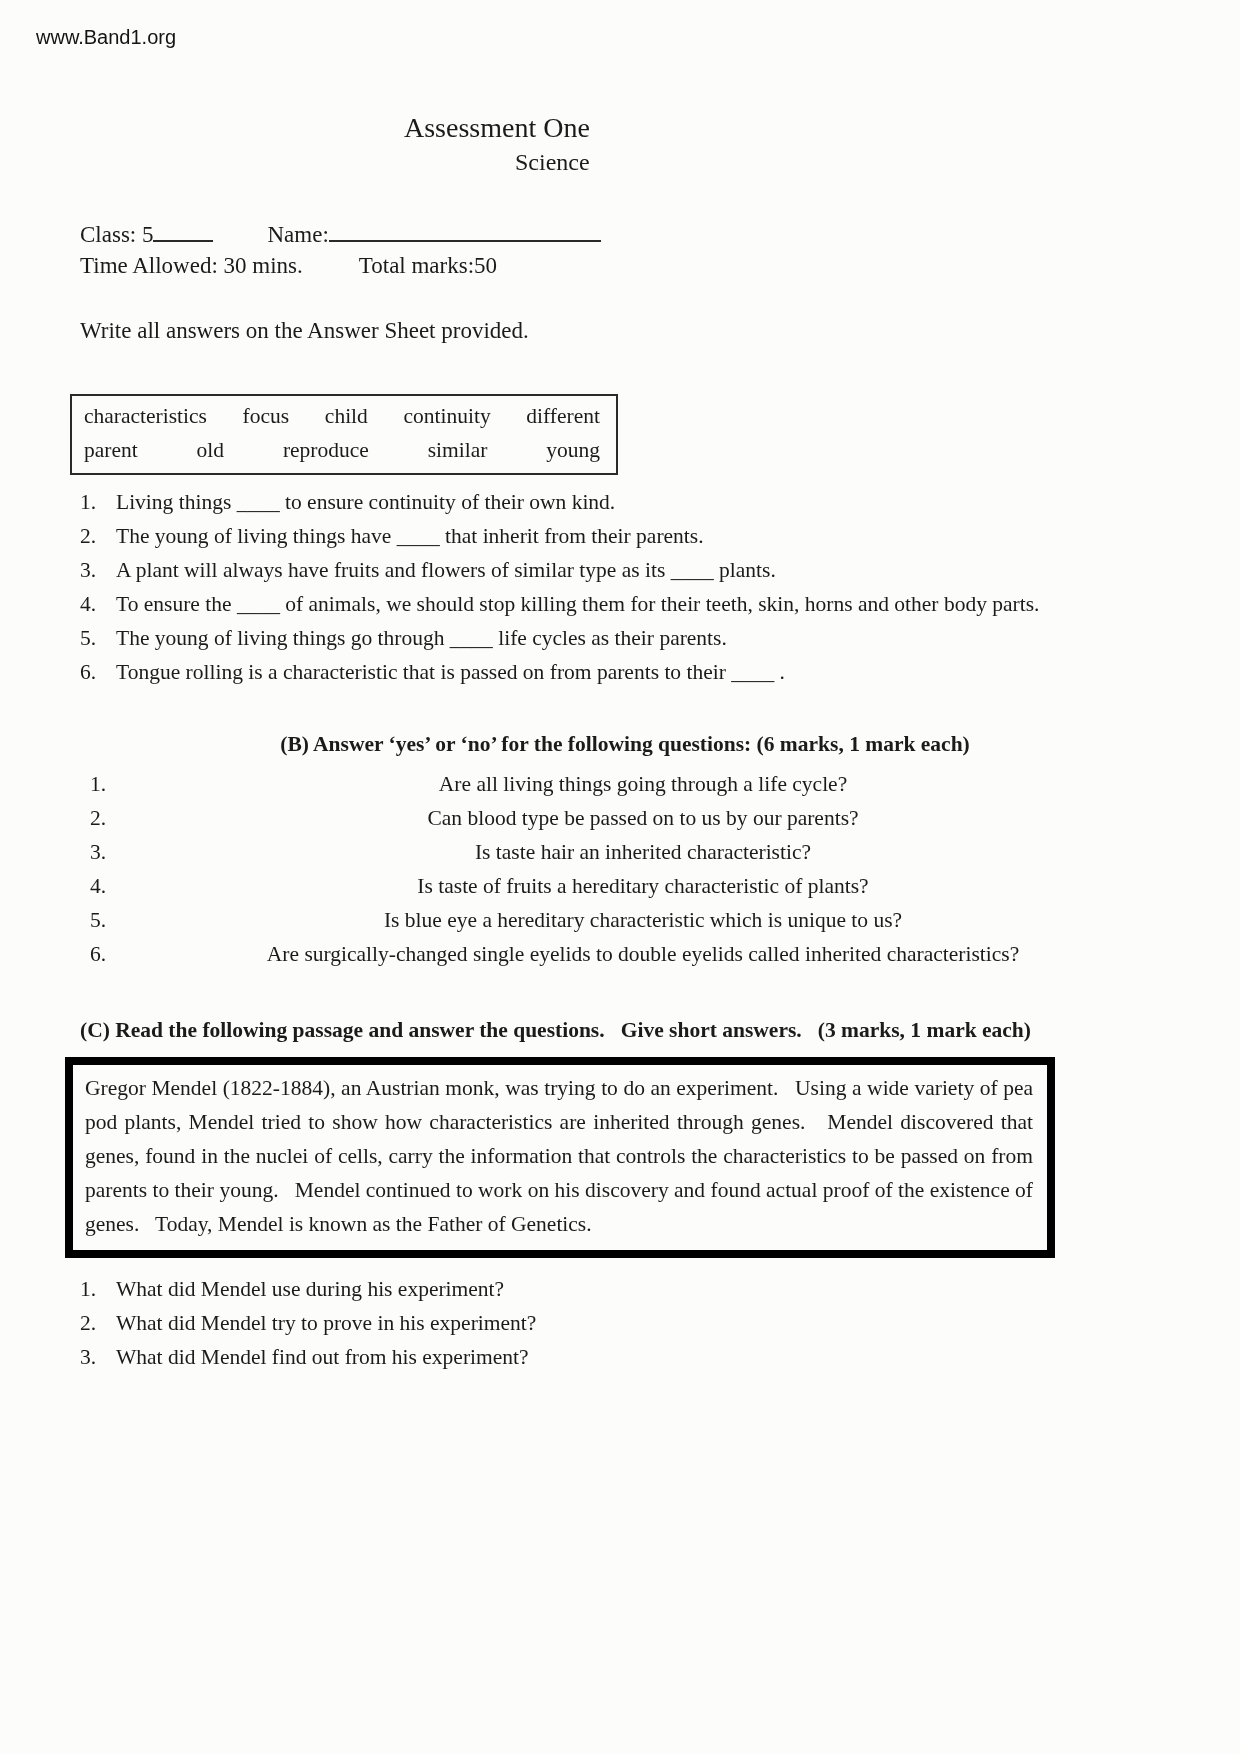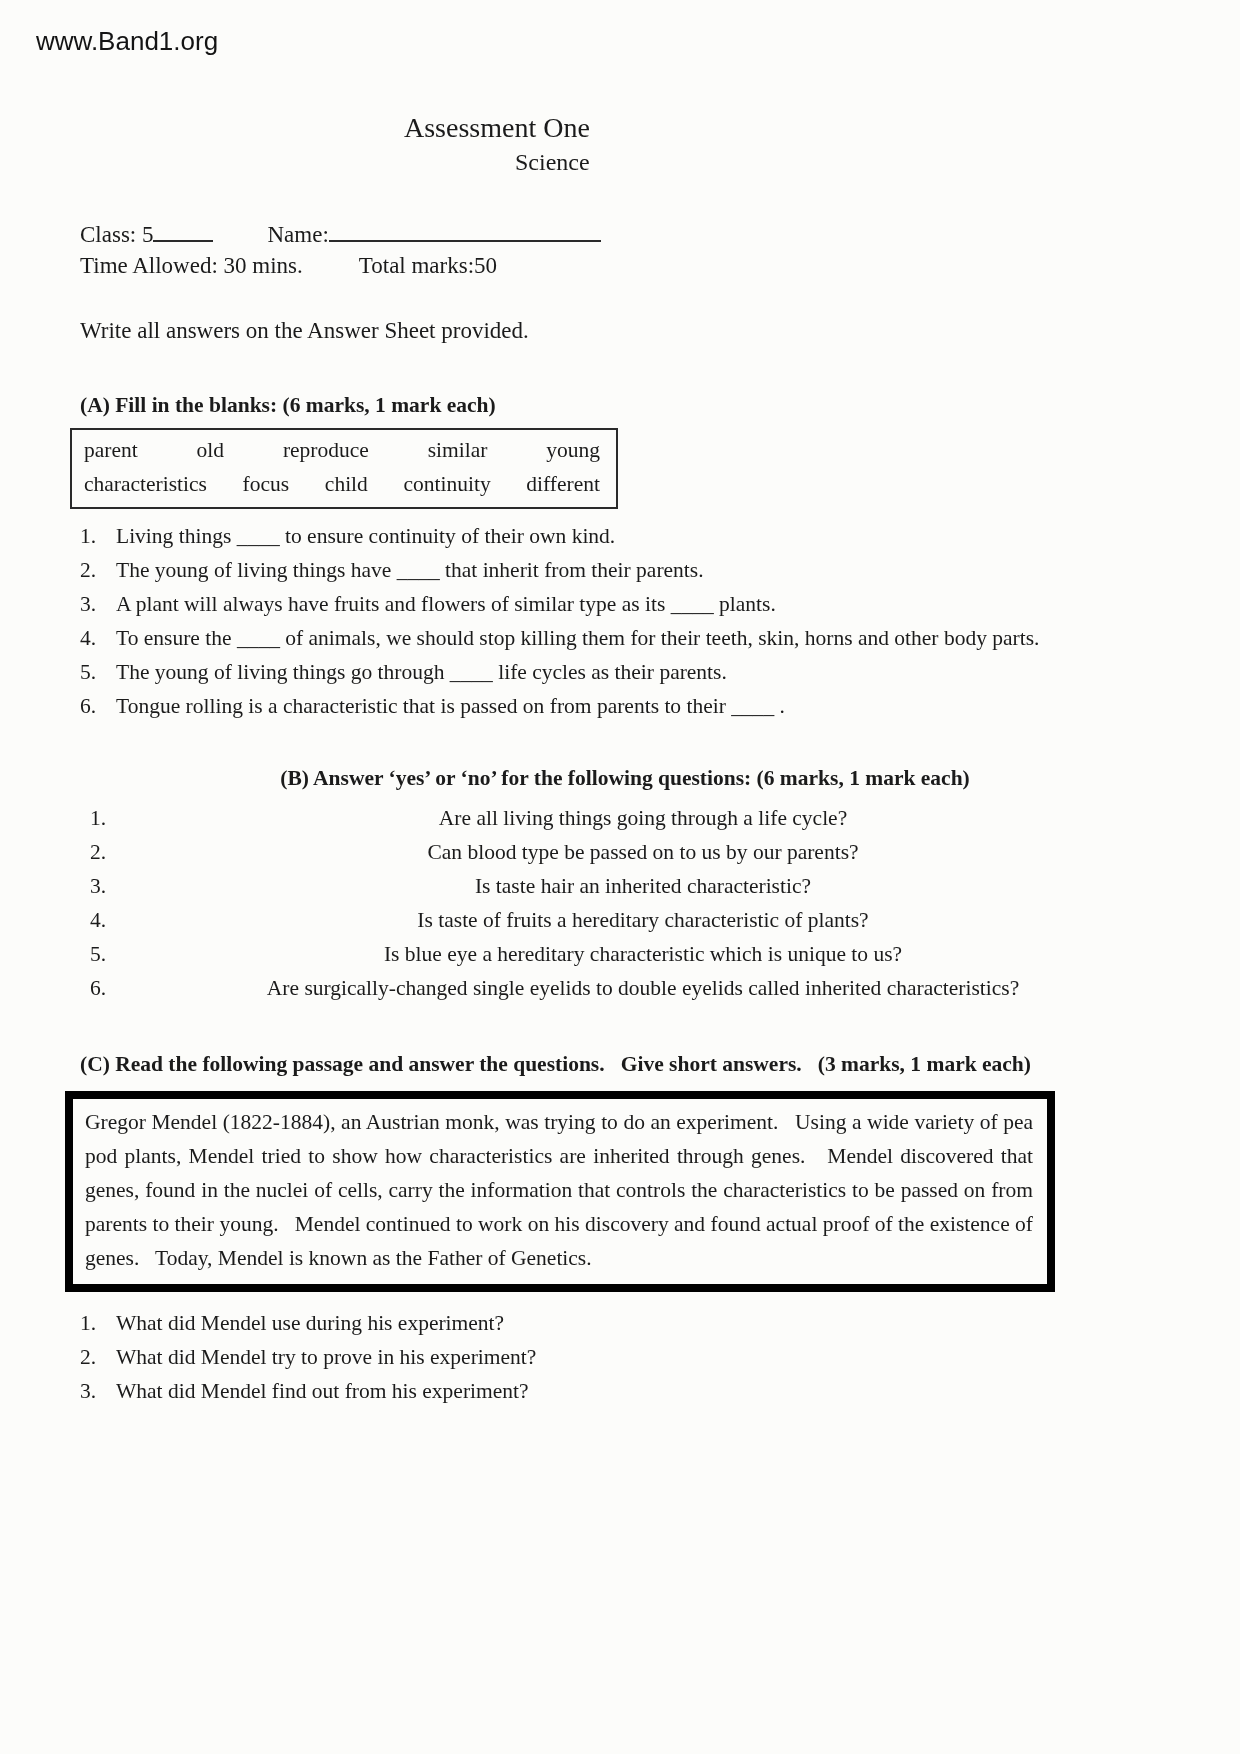--- a/index.html
+++ b/index.html
@@ -11,21 +11,21 @@
     background: #fcfcfa;
     font-family: "Liberation Serif", serif;
     color: #1b1b1b;
     overflow: hidden;
   }
   .watermark {
     position: absolute;
     top: 26px;
     left: 36px;
     font-family: "Liberation Sans", sans-serif;
-    font-size: 26px;
+    font-size: 20px;
     color: #141414;
   }
   .title {
     position: absolute;
     top: 112px;
     left: 404px;
     font-size: 28px;
   }
   .subtitle {
     position: absolute;
@@ -122,37 +122,36 @@
 
   <div class="meta-line-2">
     <span>Time Allowed: 30 mins.</span><span class="marks-gap"></span><span>Total marks:50</span>
   </div>
 
   <div class="instruction">Write all answers on the Answer Sheet provided.</div>
 
   <div class="content">
 
     <div class="section-a">
-      <div class="section-heading">(A) Fill in the blanks: (6 marks, 1 mark each)</div>
 
       <div class="word-bank">
+        <div class="word-row">
+          <span>characteristics</span>
+          <span>focus</span>
+          <span>child</span>
+          <span>continuity</span>
+          <span>different</span>
+        </div>
         <div class="word-row">
           <span>parent</span>
           <span>old</span>
           <span>reproduce</span>
           <span>similar</span>
           <span>young</span>
         </div>
-        <div class="word-row">
-          <span>characteristics</span>
-          <span>focus</span>
-          <span>child</span>
-          <span>continuity</span>
-          <span>different</span>
-        </div>
       </div>
 
       <div class="q-list">
         <div class="q-item">
           <span class="q-num">1.</span>
           <span class="q-text">Living things ____ to ensure continuity of their own kind.</span>
         </div>
         <div class="q-item">
           <span class="q-num">2.</span>
           <span class="q-text">The young of living things have ____ that inherit from their parents.</span>

